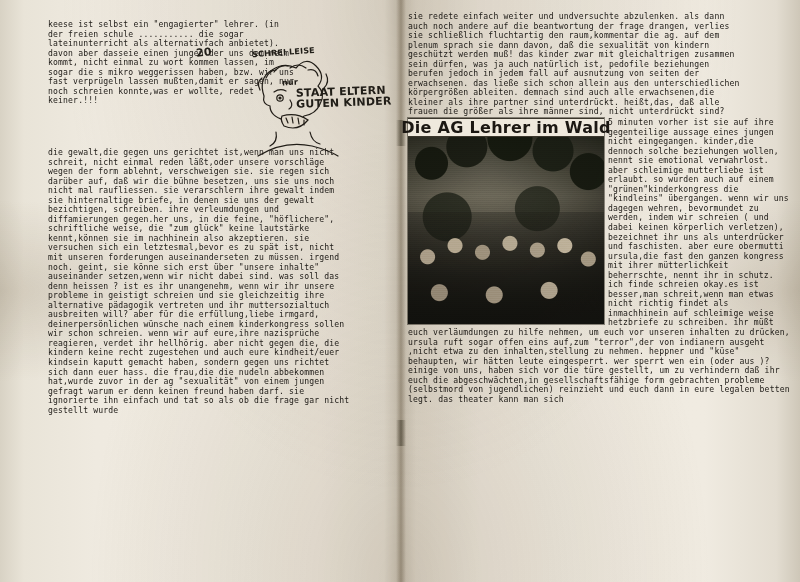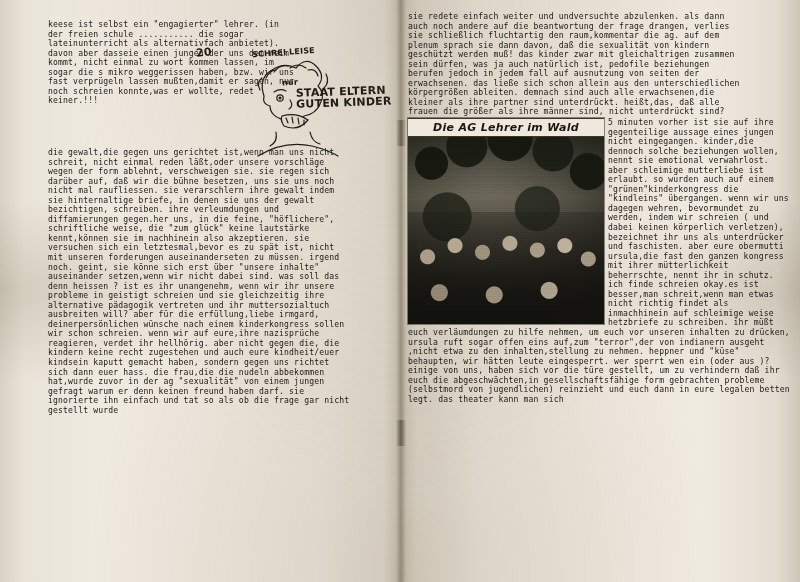--- a/index.html
+++ b/index.html
@@ -211,22 +211,21 @@
     border-top: 1px solid #3b362c;
     border-bottom: 1px solid #3b362c;
     display: flex;
     align-items: center;
     justify-content: center;
     z-index: 3;
   }
   .banner-text {
     font-family: "DejaVu Sans", sans-serif;
     font-weight: 700;
-    font-style: italic;
-    font-size: 11px;
+    font-size: 16px;
     color: #1b1712;
     letter-spacing: 0.3px;
     white-space: nowrap;
   }
 
   .wrap-spacer {
     float: left;
     width: 200px;
     height: 208px;
     shape-outside: margin-box;

